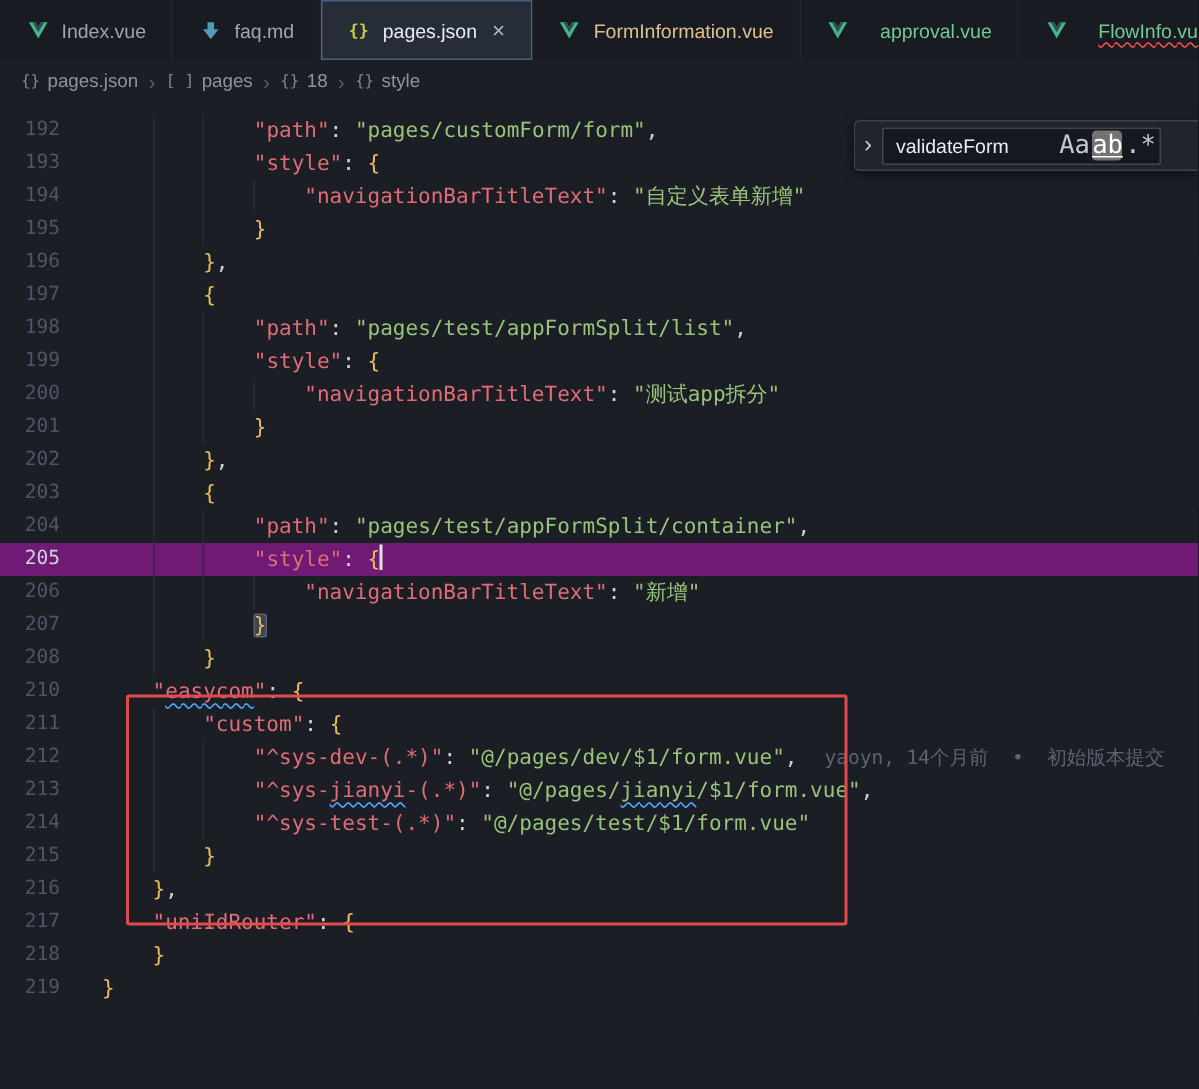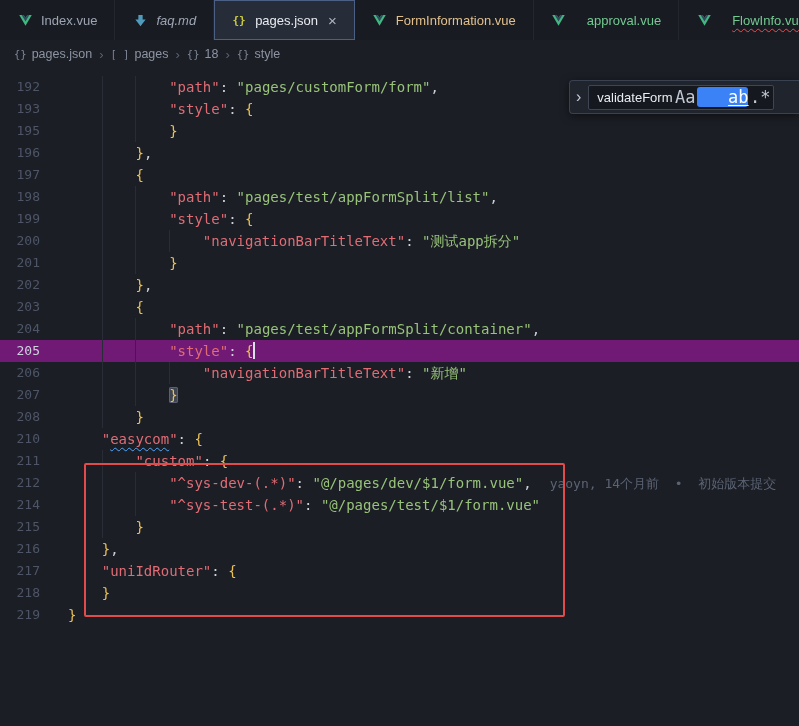--- a/index.html
+++ b/index.html
@@ -4,21 +4,21 @@
 <style>
   html,body{margin:0;padding:0;background:#0e1014;}
   .window{position:relative;width:799px;height:726px;background:var(--bg-editor,#1b1e25);
     overflow:hidden;font-family:"Liberation Sans",sans-serif;-webkit-font-smoothing:antialiased;}
 
   
   .tabbar{display:flex;height:40px;background:#14171d;overflow:hidden;}
   .tab{display:flex;align-items:center;gap:8px;padding:0 17px;font-size:13px;color:#9da5b3;
     border-right:1px solid #22262e;background:#181b21;white-space:nowrap;flex:none;cursor:pointer;}
   .tab.active{background:#272d38;color:#e8ebf1;outline:1px solid #4c5f85;outline-offset:-1px;}
-  .tab.preview .tab-label{font-style:italic;}
+  .tab.preview .tab-label{}
   .tab-label.modified{color:var(--git-modified,#e2c08d);}
   .tab-label.untracked{color:var(--git-untracked,#73c991);margin-left:12px;}
   .tab-label.error-squiggle{text-decoration:underline;text-decoration-style:wavy;
     text-decoration-color:var(--squiggle-error,#f14c4c);text-underline-offset:3px;text-decoration-thickness:1px;}
   .tab-icon{width:16px;height:16px;display:flex;align-items:center;justify-content:center;flex:none;}
   .tab-icon svg{width:15px;height:15px;display:block;}
   .tab-icon.json{color:#cbcb41;font-family:"DejaVu Sans Mono",monospace;font-size:11px;font-weight:bold;}
   .tab-close{margin-left:2px;color:#aeb4c0;font-size:15px;line-height:1;cursor:pointer;}
 
   
@@ -57,21 +57,21 @@
   
   .find-widget{position:absolute;top:12px;right:0;width:230px;height:34px;background:#20242d;
     border:1px solid #3a4150;border-right:none;border-radius:4px 0 0 4px;display:flex;align-items:center;
     gap:5px;padding:0 4px;box-sizing:border-box;box-shadow:0 2px 8px rgba(0,0,0,.5);z-index:10;}
   .find-chevron{color:#c6ccd6;font-size:16px;line-height:1;padding:0 2px;cursor:pointer;}
   .find-input{display:flex;align-items:center;gap:2px;width:186px;height:25px;background:#15181e;
     border:1px solid #3e4654;border-radius:2px;padding:0 3px 0 8px;box-sizing:border-box;}
   .find-text{flex:1;color:#e9ecf1;font-size:13px;overflow:hidden;white-space:nowrap;}
   .find-opt{width:20px;height:20px;border-radius:3px;display:flex;align-items:center;justify-content:center;
     color:#c3c9d3;font-size:17px;font-family:"DejaVu Sans Mono",monospace;cursor:pointer;flex:none;}
-  .find-opt.active{background:#3b82f6;color:#ffffff;padding-left:31px;}
+  .find-opt.active{background:#737373;color:#ffffff;}
   .find-opt.ww{text-decoration:underline;text-underline-offset:2px;}
 </style>
 </head>
 <body>
 
 <div class="window">
 
   <div class="tabbar" id="tabbar">
       <div class="tab">
         <span class="tab-icon">
@@ -154,20 +154,27 @@
           <span class="guide" style="left: 135.44px;"></span>
           <span class="code"><span class="tk-plain">            </span><span class="tk-key">"path"</span><span class="tk-punc">:</span><span class="tk-plain"> </span><span class="tk-str">"pages/customForm/form"</span><span class="tk-punc">,</span></span>
         </div>
         <div class="row">
           <span class="gutter">193</span>
           <span class="guide" style="left: 101.72px;"></span>
           <span class="guide" style="left: 135.44px;"></span>
           <span class="code"><span class="tk-plain">            </span><span class="tk-key">"style"</span><span class="tk-punc">:</span><span class="tk-plain"> </span><span class="tk-brace">{</span></span>
         </div>
         <div class="row">
+          <span class="gutter">194</span>
+          <span class="guide" style="left: 101.72px;"></span>
+          <span class="guide" style="left: 135.44px;"></span>
+          <span class="guide" style="left: 169.16px;"></span>
+          <span class="code"><span class="tk-plain">                </span><span class="tk-key">"navigationBarTitleText"</span><span class="tk-punc">:</span><span class="tk-plain"> </span><span class="tk-str">"自定义表单新增"</span></span>
+        </div>
+        <div class="row">
           <span class="gutter">195</span>
           <span class="guide" style="left: 101.72px;"></span>
           <span class="guide" style="left: 135.44px;"></span>
           <span class="code"><span class="tk-plain">            </span><span class="tk-brace">}</span></span>
         </div>
         <div class="row">
           <span class="gutter">196</span>
           <span class="guide" style="left: 101.72px;"></span>
           <span class="code"><span class="tk-plain">        </span><span class="tk-brace">}</span><span class="tk-punc">,</span></span>
         </div>
@@ -248,20 +255,26 @@
         <div class="row">
           <span class="gutter">211</span>
           <span class="guide" style="left: 101.72px;"></span>
           <span class="code"><span class="tk-plain">        </span><span class="tk-key">"custom"</span><span class="tk-punc">:</span><span class="tk-plain"> </span><span class="tk-brace">{</span></span>
         </div>
         <div class="row">
           <span class="gutter">212</span>
           <span class="guide" style="left: 101.72px;"></span>
           <span class="guide" style="left: 135.44px;"></span>
           <span class="code"><span class="tk-plain">            </span><span class="tk-key">"^sys-dev-(.*)"</span><span class="tk-punc">:</span><span class="tk-plain"> </span><span class="tk-str">"@/pages/dev/$1/form.vue"</span><span class="tk-punc">,</span><span class="blame">yaoyn, 14个月前  •  初始版本提交</span></span>
+        </div>
+        <div class="row">
+          <span class="gutter">213</span>
+          <span class="guide" style="left: 101.72px;"></span>
+          <span class="guide" style="left: 135.44px;"></span>
+          <span class="code"><span class="tk-plain">            </span><span class="tk-key">"^sys-<span class="squiggle">jianyi</span><span>-(.*)"</span></span><span class="tk-punc">:</span><span class="tk-plain"> </span><span class="tk-str">"@/pages/<span class="squiggle">jianyi</span><span>/$1/form.vue"</span></span><span class="tk-punc">,</span></span>
         </div>
         <div class="row">
           <span class="gutter">214</span>
           <span class="guide" style="left: 101.72px;"></span>
           <span class="guide" style="left: 135.44px;"></span>
           <span class="code"><span class="tk-plain">            </span><span class="tk-key">"^sys-test-(.*)"</span><span class="tk-punc">:</span><span class="tk-plain"> </span><span class="tk-str">"@/pages/test/$1/form.vue"</span></span>
         </div>
         <div class="row">
           <span class="gutter">215</span>
           <span class="guide" style="left: 101.72px;"></span>

